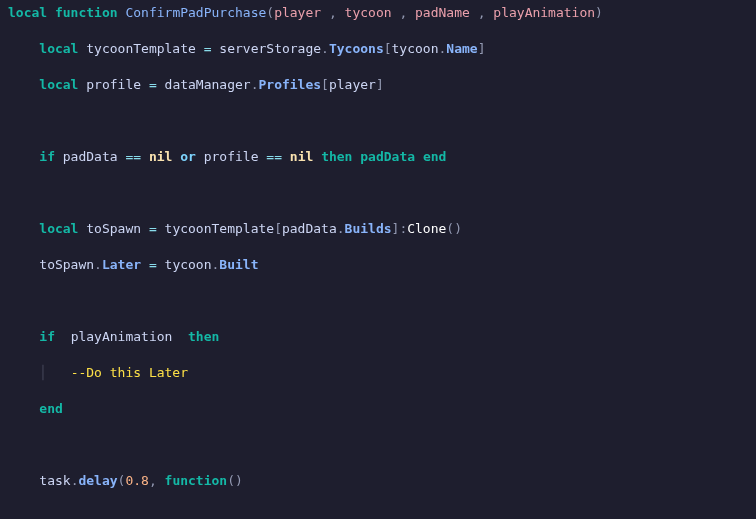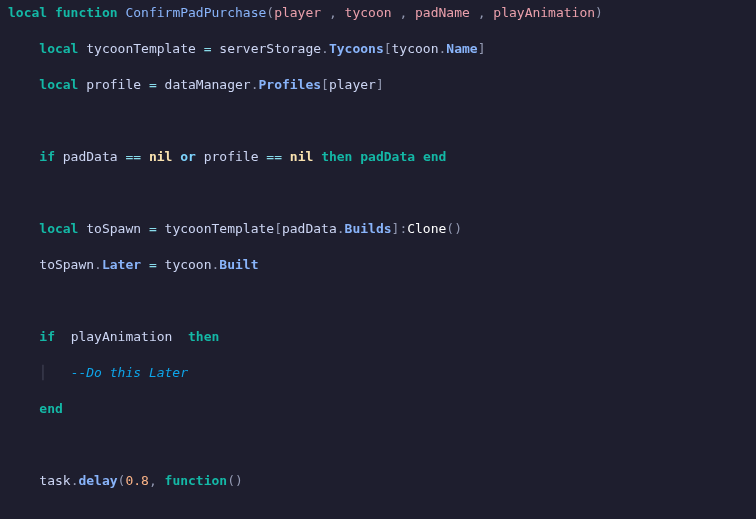--- a/index.html
+++ b/index.html
@@ -25,21 +25,21 @@
   .tk-kw      { color: #14b8a6; font-weight: bold; } 
   .tk-kwor    { color: #7dd3fc; font-weight: bold; }
   .tk-fn      { color: #89b4fa; }  
   .tk-method  { color: #ffffff; }
   .tk-ident   { color: #cdd6f4; }  
   .tk-prop    { color: #89b4fa; font-weight: bold; }  
   .tk-num     { color: #fab387; }
   .tk-nil     { color: #f9e2af; font-weight: bold; }
   .tk-punct   { color: #9399b2; }
   .tk-op      { color: #89dceb; }
-  .tk-comment { color: #0ea5e9; font-style: italic; }
+  .tk-comment { color: #fde047; }
   .tk-param   { color: #eba0ac; }
 
   
   .ig { color:#45475a; }
 </style>
 </head>
 <body>
 
 <pre><span class="code-line"><span class="tk-kw">local</span> <span class="tk-kw">function</span> <span class="tk-fn">ConfirmPadPurchase</span><span class="tk-punct">(</span><span class="tk-param">player</span> <span class="tk-punct">,</span> <span class="tk-param">tycoon</span> <span class="tk-punct">,</span> <span class="tk-param">padName</span> <span class="tk-punct">,</span> <span class="tk-param">playAnimation</span><span class="tk-punct">)</span></span>
 <span class="code-line">    <span class="tk-kw">local</span> <span class="tk-ident">tycoonTemplate</span> <span class="tk-op">=</span> <span class="tk-ident">serverStorage</span><span class="tk-punct">.</span><span class="tk-prop">Tycoons</span><span class="tk-punct">[</span><span class="tk-ident">tycoon</span><span class="tk-punct">.</span><span class="tk-prop">Name</span><span class="tk-punct">]</span></span>

